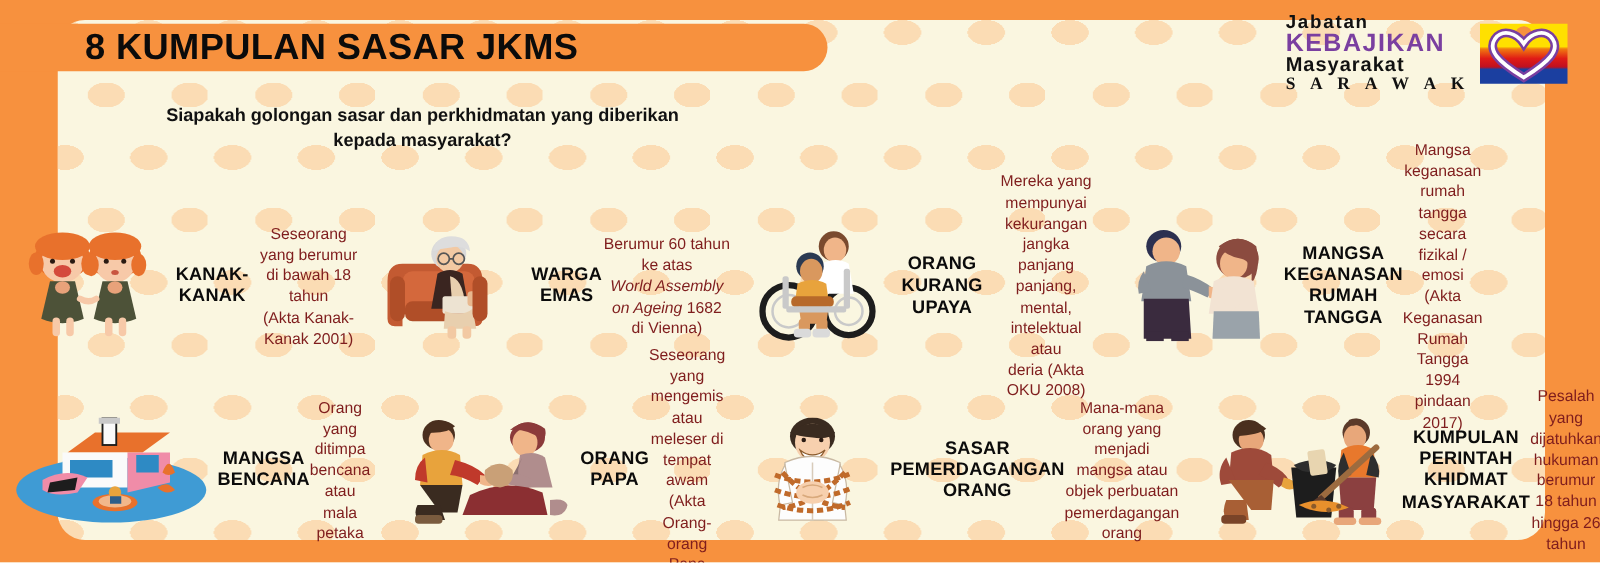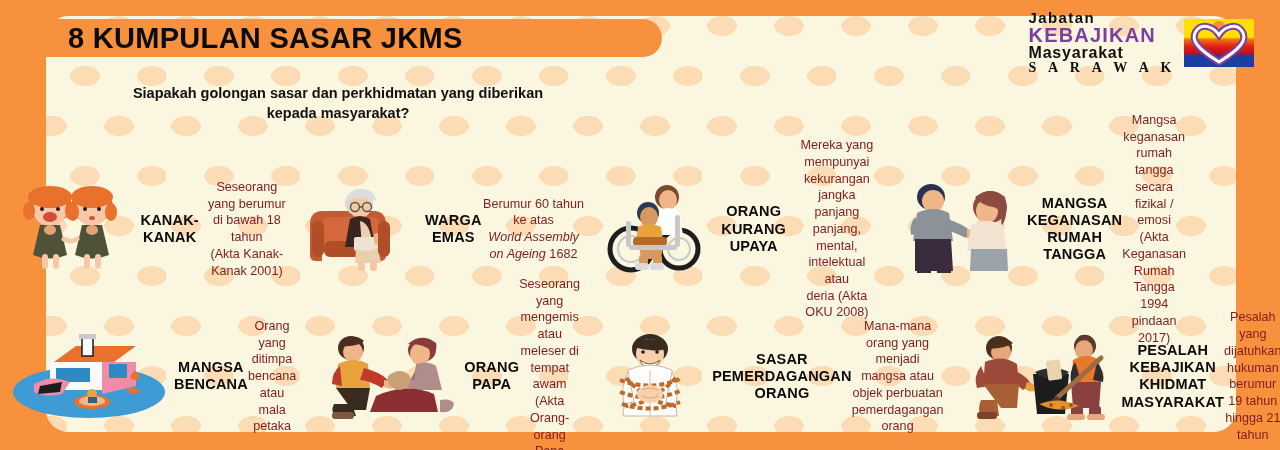--- a/index.html
+++ b/index.html
@@ -212,20 +212,21 @@
           <rect x="14" y="40" width="12" height="36" rx="6" fill="#B04E28"></rect>
           <rect x="80" y="40" width="12" height="36" rx="6" fill="#B04E28"></rect>
         </svg>
       </div>
       <div class="card-title">WARGA EMAS</div>
       <div class="card-desc">
         <div>Berumur 60 tahun ke atas</div>
         <div>
           <em>World Assembly on Ageing</em> 1682
         </div>
+        <div>di Vienna)</div>
       </div>
     </div>
 
     <div class="card">
       <div class="card-art">
         <svg width="120" height="92" viewBox="0 0 120 92">
           <circle cx="38" cy="68" r="21" fill="none" stroke="#1D1D1D" stroke-width="5"></circle>
           <circle cx="38" cy="68" r="13" fill="none" stroke="#C9C9C9" stroke-width="2"></circle>
           <circle cx="86" cy="68" r="19" fill="none" stroke="#1D1D1D" stroke-width="5"></circle>
           <circle cx="86" cy="68" r="11" fill="none" stroke="#C9C9C9" stroke-width="2"></circle>
@@ -417,22 +418,22 @@
           <rect x="136" y="80" width="18" height="6" rx="3" fill="#E8A77A"></rect>
           <line x1="150" y1="24" x2="106" y2="64" stroke="#9C6B3F" stroke-width="5" stroke-linecap="round"></line>
           <path d="M106 62 l-14 10 q10 6 20 -4 Z" fill="#5B3A2A"></path>
           <path d="M88 70 q20 -8 40 2 q-20 8 -40 -2 Z" fill="#E8902C"></path>
           <circle cx="100" cy="71" r="2" fill="#8B5A2B"></circle>
           <circle cx="112" cy="74" r="2" fill="#8B5A2B"></circle>
           <circle cx="120" cy="71" r="2" fill="#8B5A2B"></circle>
         </svg>
       </div>
       <div class="card-title">
-        <div>PESALAH KEBAJIKAN</div>
+        <div>KUMPULAN PERINTAH</div>
         <div>KHIDMAT MASYARAKAT</div>
       </div>
       <div class="card-desc">
         <div>Pesalah yang dijatuhkan hukuman</div>
-        <div>berumur 19 tahun hingga 21 tahun</div>
+        <div>berumur 18 tahun hingga 26 tahun</div>
       </div>
     </div>
   </div>
 </div>
 
 </body></html>

